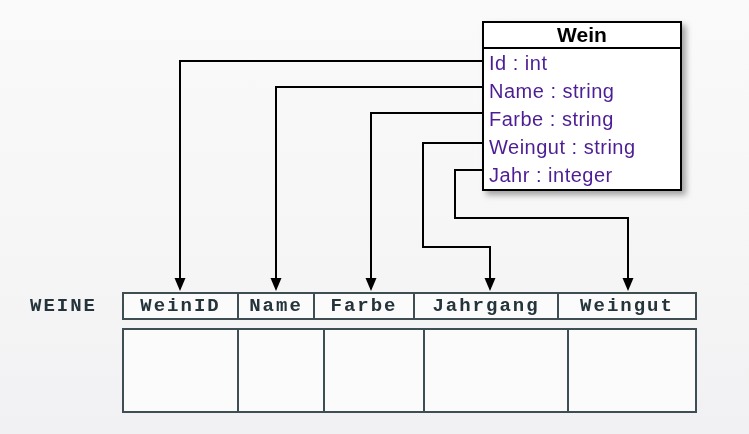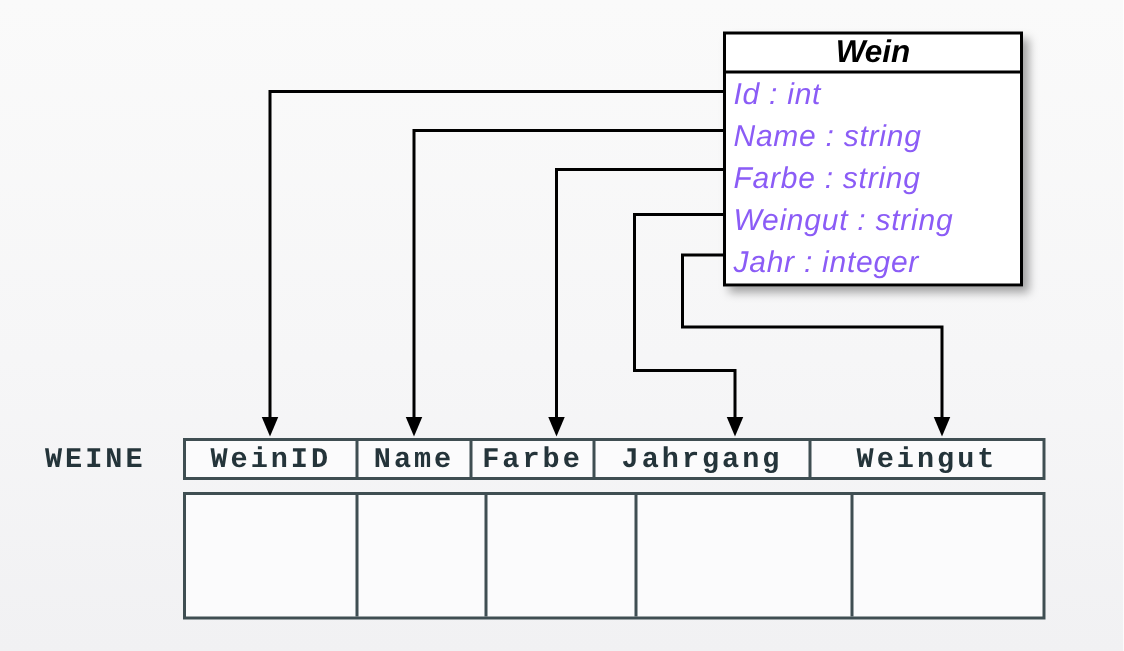--- a/index.html
+++ b/index.html
@@ -13,32 +13,31 @@
   
   .arrows{position:absolute;left:0;top:0;width:749px;height:434px;}
 
   
   .class-box{
     position:absolute;left:482px;top:21px;width:200px;
     box-sizing:border-box;
     background:#ffffff;
     border:2px solid #000;
     box-shadow:4px 4px 6px rgba(0,0,0,0.35);
-    font-style:italic;
   }
   .class-title{
     height:24px;line-height:24px;
     text-align:center;
     font-weight:bold;font-size:21px;color:#000;
     border-bottom:2px solid #000;
   }
   .class-attr{
     height:28px;line-height:28px;
     padding-left:5px;
-    font-size:20px;letter-spacing:0.5px;color:#8b5cf6;
+    font-size:20px;letter-spacing:0.5px;color:#4c1d95;
     white-space:nowrap;
   }
 
   
   .tbl-label{
     position:absolute;left:30px;top:292px;width:85px;height:28px;
     line-height:28px;text-align:left;
     font-family:"Liberation Mono",monospace;font-weight:bold;
     font-size:19px;letter-spacing:2px;color:#24343a;
     white-space:nowrap;
@@ -94,21 +93,21 @@
         <div class="class-attr">Weingut : string</div>
         <div class="class-attr">Jahr : integer</div>
       </div>
   </div>
 
   <div class="tbl-label">WEINE</div>
 
   <div class="tbl-header" id="tbl-header">
       <div class="tbl-cell" style="width: 113px;">WeinID</div>
       <div class="tbl-cell" style="width: 76px;">Name</div>
-      <div class="tbl-cell" style="width: 82px;">Farbe</div>
+      <div class="tbl-cell" style="width: 100px;">Farbe</div>
       <div class="tbl-cell" style="width: 144px;">Jahrgang</div>
       <div class="tbl-cell" style="flex: 1 1 0%;">Weingut</div>
     </div>
 
   <div class="tbl-body" id="tbl-body">
       <div class="tbl-cell" style="width: 113px;"></div>
       <div class="tbl-cell" style="width: 86px;"></div>
       <div class="tbl-cell" style="width: 100px;"></div>
       <div class="tbl-cell" style="width: 144px;"></div>
       <div class="tbl-cell" style="flex: 1 1 0%;"></div>

